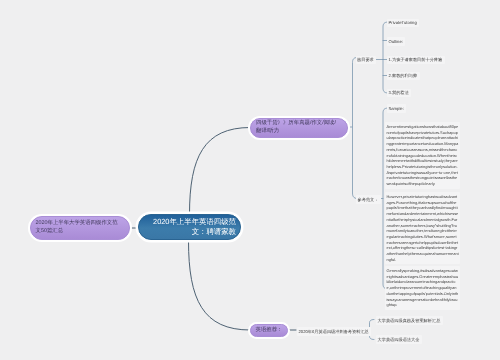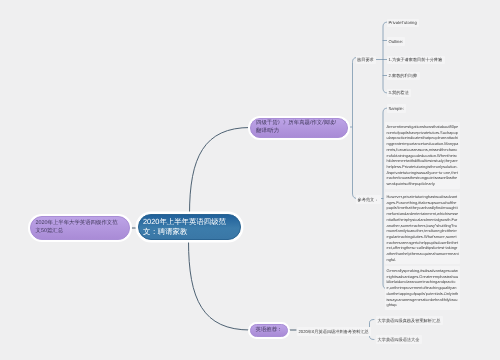--- a/index.html
+++ b/index.html
@@ -5,21 +5,21 @@
   html,body{margin:0;padding:0;}
   body{width:500px;height:360px;overflow:hidden;background:#efeff0;
        font-family:"Liberation Sans",sans-serif;position:relative;
        -webkit-font-smoothing:antialiased;text-rendering:geometricPrecision;}
   #stage{position:absolute;left:0;top:0;width:500px;height:360px;}
   svg.links{position:absolute;left:0;top:0;width:500px;height:360px;
             pointer-events:none;}
 
   
   .node{position:absolute;box-sizing:border-box;display:flex;
-        align-items:center;justify-content:center;text-align:left;}
+        align-items:center;justify-content:center;text-align:right;}
 
   .root-node{background:#357aac;color:#ffffff;border-radius:13px;
              border:1px solid #2a6492;
              background-image:linear-gradient(180deg,#20609a 0%,#3c7cab 55%,#3a77a6 100%);
              box-shadow:0 0 0 2.5px #ffffff;
              font-size:7.4px;line-height:10.3px;padding:1px 4px;}
 
   .purple-node{background:#b296de;color:#3d3557;border-radius:12px;
                border:1px solid #a98ed6;
                box-shadow:0 0 0 2px #ffffff;

